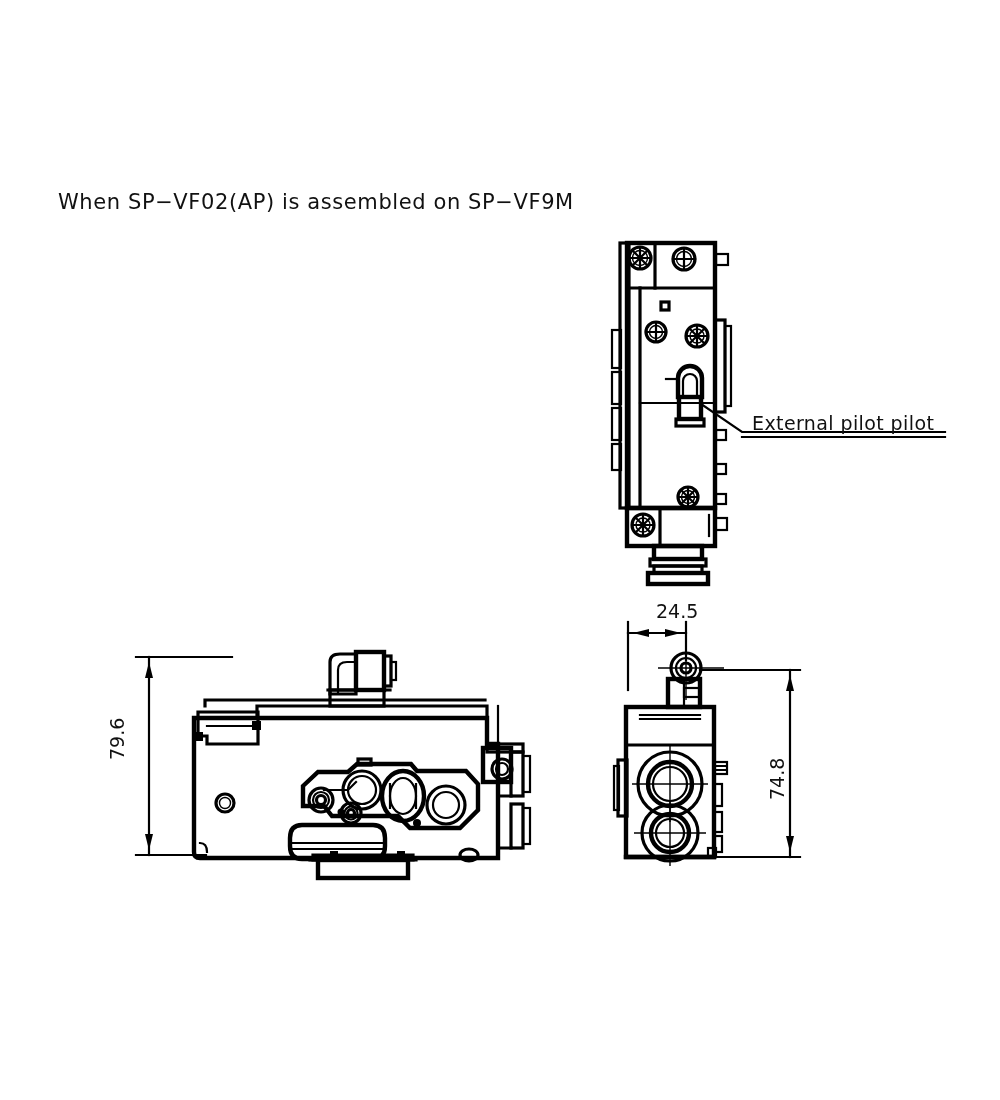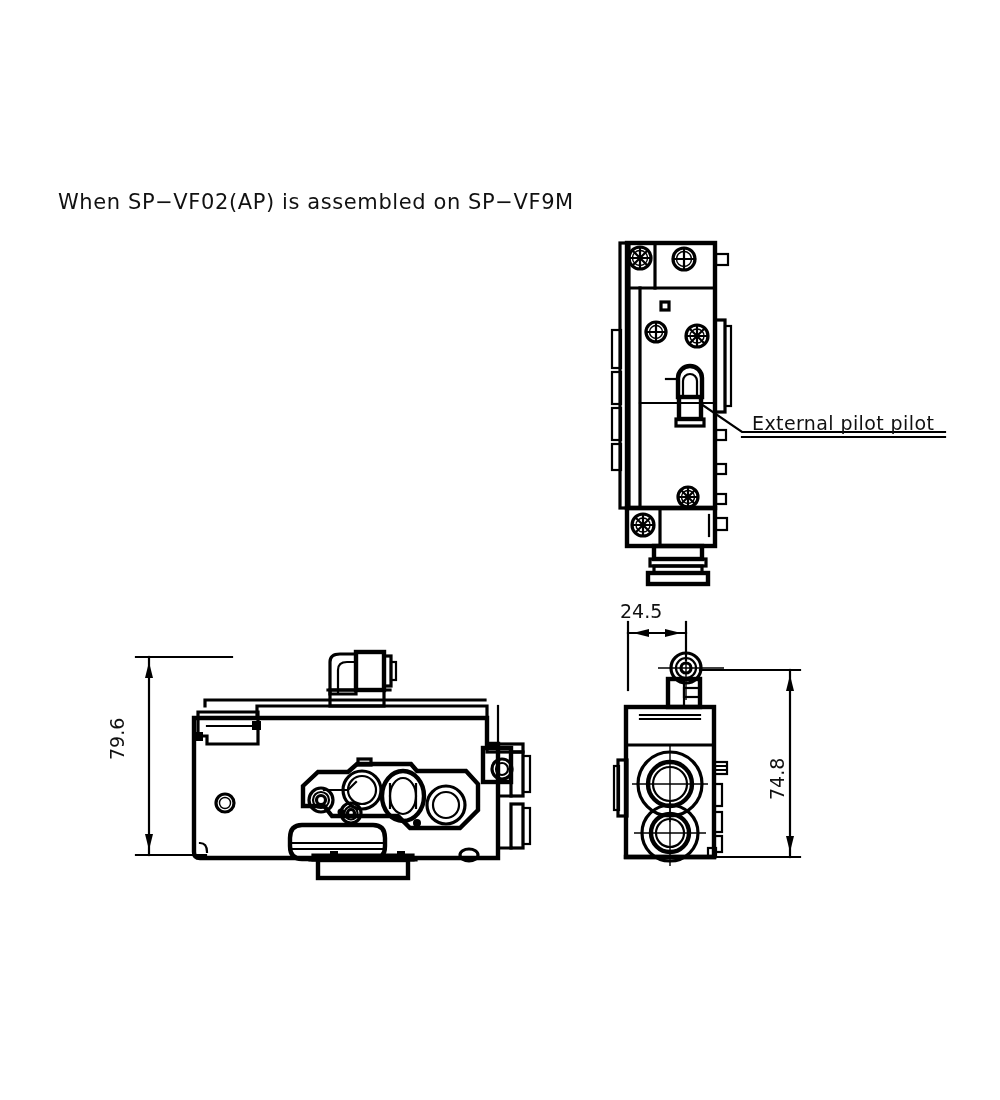--- a/index.html
+++ b/index.html
@@ -41,21 +41,21 @@
     color: #111111;
     white-space: nowrap;
   }
   .dim-text {
     position: absolute;
     font-family: "DejaVu Sans", sans-serif;
     font-size: 19px;
     color: #111111;
     white-space: nowrap;
   }
-  .dim-24 { left: 620px; top: 600px; }
+  .dim-24 { left: 656px; top: 600px; }
   .dim-79 {
     left: 106px;
     top: 760px;
     transform: rotate(-90deg);
     transform-origin: left top;
   }
   .dim-74 {
     left: 766px;
     top: 800px;
     transform: rotate(-90deg);

